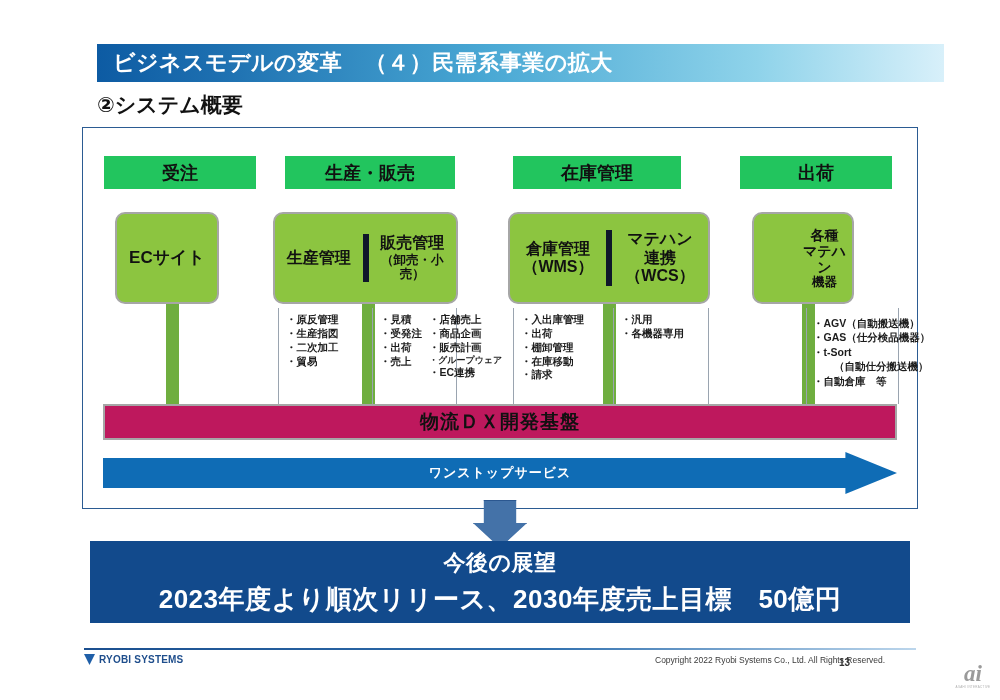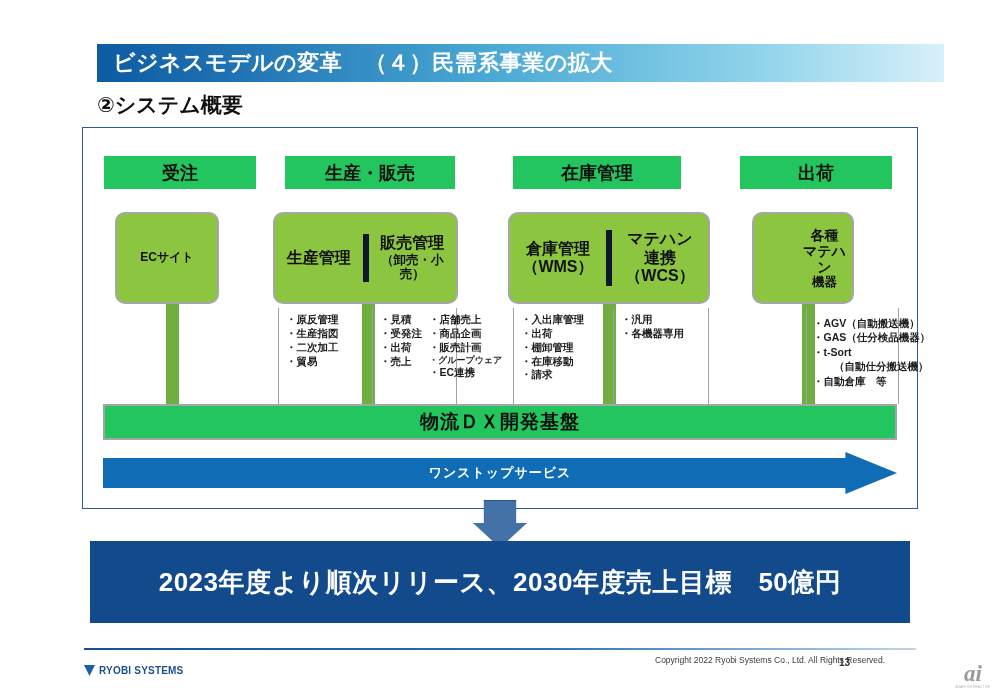--- a/index.html
+++ b/index.html
@@ -135,21 +135,21 @@
     background: #9aa4b0;
   }
 
   
   .platform-bar {
     position: absolute;
     left: 103px;
     top: 404px;
     width: 794px;
     height: 36px;
-    background: #22c55e;
+    background: #be185d;
     border: 2px solid #a6a6a6;
     box-sizing: border-box;
     display: flex;
     align-items: center;
     justify-content: center;
     font-size: 19px;
     font-weight: bold;
     color: #111111;
     letter-spacing: 1px;
   }
@@ -228,21 +228,20 @@
     height: 2px;
     background: linear-gradient(to right, #1b4f8f 0%, #2f6fae 55%, #bcd6ec 100%);
   }
   .footer-logo {
     position: absolute;
     left: 84px;
     top: 654px;
     display: flex;
     align-items: center;
     gap: 4px;
-    margin-top: 11px;
   }
   .footer-logo .mark {
     width: 11px;
     height: 11px;
     background: #1f5fa8;
     clip-path: polygon(0 0, 100% 0, 50% 100%);
   }
   .footer-logo .word {
     font-size: 10px;
     font-weight: bold;
@@ -303,21 +302,21 @@
 <div class="cat-header" style="left:104px; top:156px; width:152px;">受注</div>
 <div class="cat-header" style="left:285px; top:156px; width:170px;">生産・販売</div>
 <div class="cat-header" style="left:513px; top:156px; width:168px;">在庫管理</div>
 <div class="cat-header" style="left:740px; top:156px; width:152px;">出荷</div>
 
 <div class="stem" style="left:166px; top:300px; height:112px;"></div>
 <div class="stem" style="left:362px; top:300px; height:112px;"></div>
 <div class="stem" style="left:603px; top:300px; height:112px;"></div>
 <div class="stem" style="left:802px; top:300px; height:112px;"></div>
 
-<div class="green-box" style="left:115px; top:212px; width:104px; height:92px; font-size:12px;">
+<div class="green-box" style="left:115px; top:212px; width:104px; height:92px; font-size:17px;">
   <span>ECサイト</span>
 </div>
 
 <div class="green-box split" style="left:273px; top:212px; width:185px; height:92px; font-size:16px;">
   <div class="half">
     <span>生産管理</span>
   </div>
   <div class="half">
     <div>
       <div>販売管理</div>
@@ -408,20 +407,21 @@
 </div>
 
 <div class="arrow-bar">
   <div class="shape"></div>
   <div class="label">ワンストップサービス</div>
 </div>
 
 <div class="down-arrow"></div>
 
 <div class="conclusion">
+  <div class="line1">今後の展望</div>
   <div class="line2">2023年度より順次リリース、2030年度売上目標　50億円</div>
 </div>
 
 <div class="footer-rule"></div>
 
 <div class="footer-logo">
   <span class="mark"></span>
   <span class="word">RYOBI SYSTEMS</span>
 </div>
 

